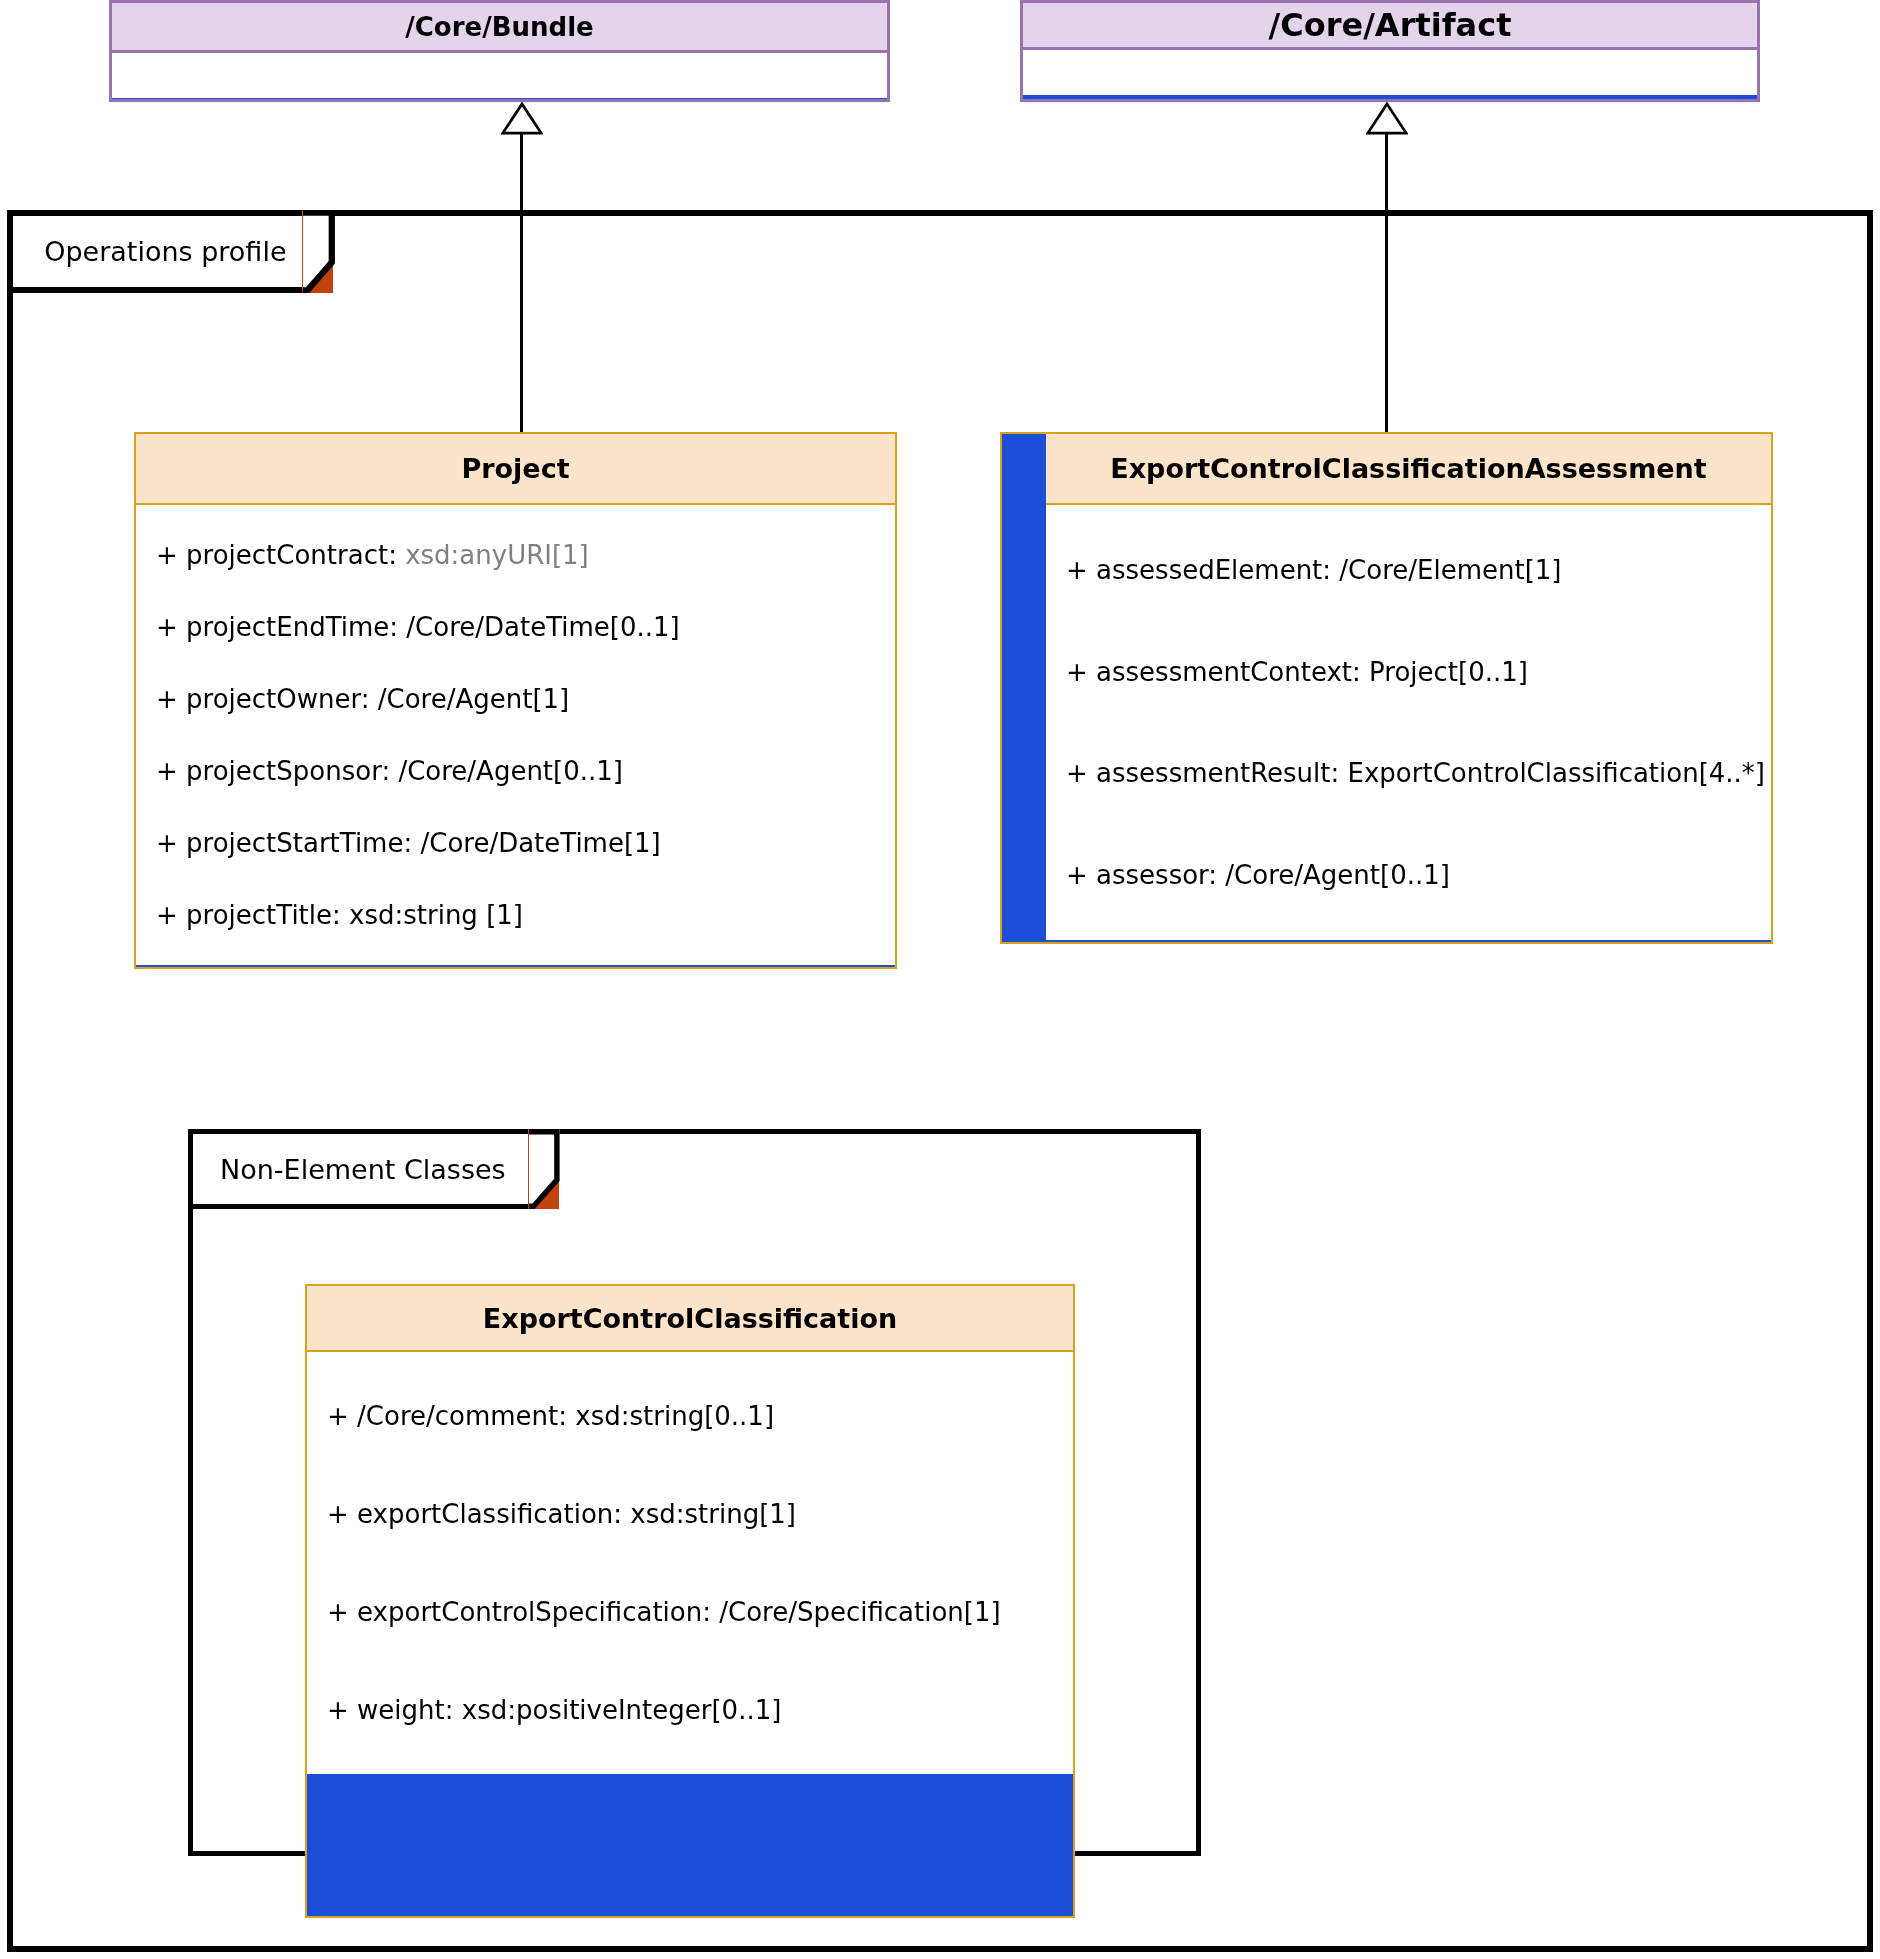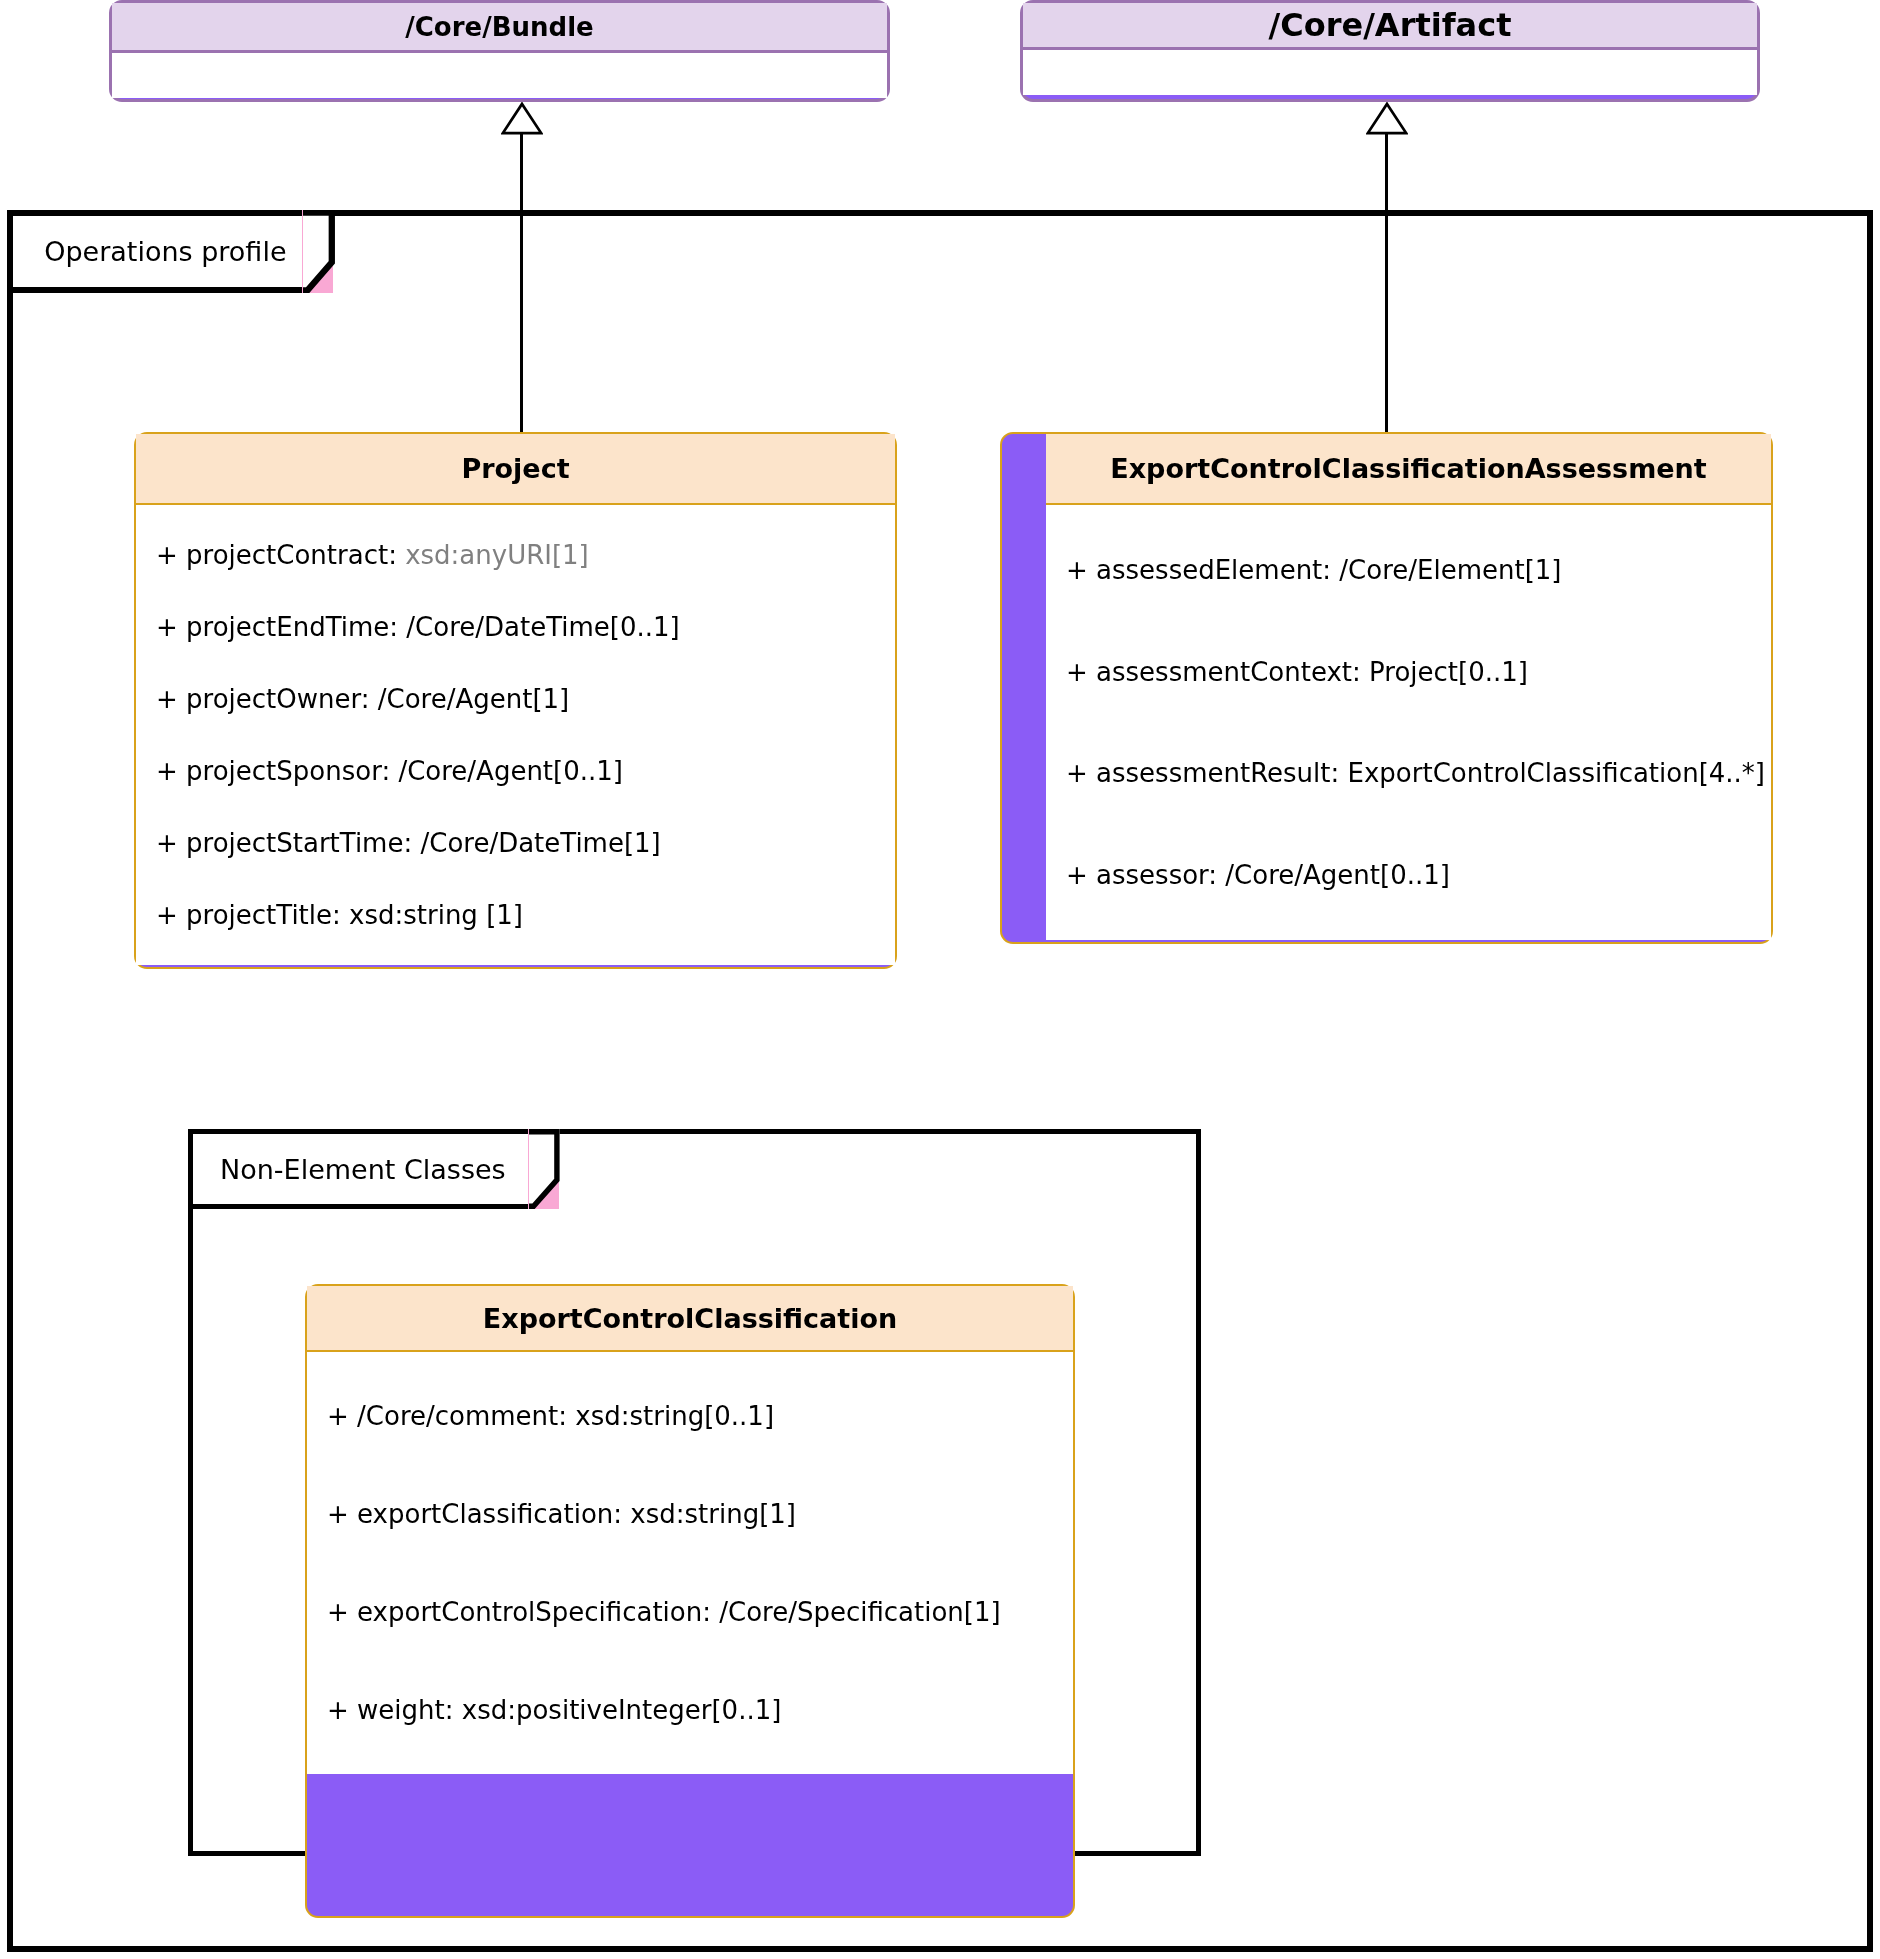--- a/index.html
+++ b/index.html
@@ -15,22 +15,21 @@
     width: 1881px;
     height: 1959px;
     background: #ffffff;
     overflow: hidden;
   }
 
   
   .uml-class {
     position: absolute;
     box-sizing: border-box;
-    background: #8b5cf6;
-    border-radius: 13px;
+    background: #1d4ed8;
   }
   .uml-class .uml-header {
     box-sizing: border-box;
     text-align: center;
     font-weight: bold;
     display: flex;
     align-items: center;
     justify-content: center;
     color: #000000;
   }
@@ -79,21 +78,21 @@
   }
   .uml-package-inner {
     position: absolute;
     box-sizing: border-box;
     border: 5.4px solid #000000;
     background: transparent;
   }
   .pkg-tab {
     position: absolute;
     box-sizing: border-box;
-    background: #f9a8d4;
+    background: #c2410c;
     display: flex;
     align-items: flex-start;
     color: #000000;
     white-space: nowrap;
   }
   .pkg-tab-outer {
     position: absolute;
     left: -6.3px;
   }
   .pkg-tab-body {

